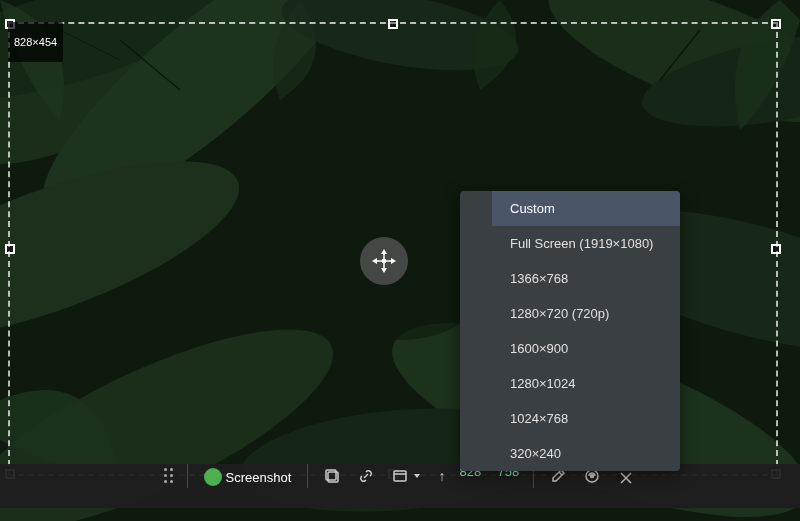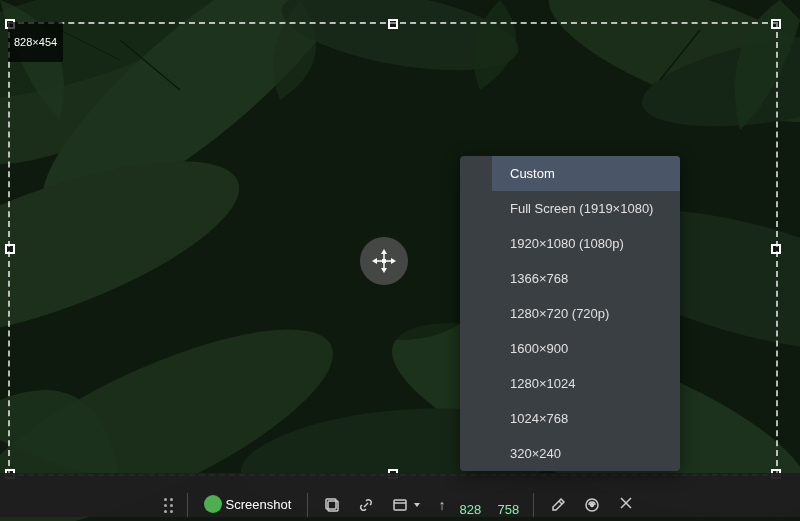--- a/index.html
+++ b/index.html
@@ -85,27 +85,27 @@
       display: flex;
       align-items: center;
       justify-content: center;
       color: white;
       font-size: 22px;
     }
 
     
     .toolbar {
       position: absolute;
-      bottom: 4px;
+      bottom: 13px;
       left: 0;
       right: 0;
       height: 44px;
       background: rgba(30,30,30,0.95);
       display: flex;
-      align-items: flex-end;
+      align-items: flex-start;
       justify-content: center;
       gap: 6px;
       padding: 0 12px;
     }
 
     .toolbar-item {
       display: flex;
       align-items: center;
       gap: 4px;
       color: white;
@@ -266,21 +266,20 @@
     <polygon points="26,14 21,11 21,17" fill="white"></polygon>
     <rect x="12" y="12" width="4" height="4" fill="white"></rect>
     <line x1="14" y1="7" x2="14" y2="21" stroke="white" stroke-width="1.5"></line>
     <line x1="7" y1="14" x2="21" y2="14" stroke="white" stroke-width="1.5"></line>
   </svg>
 </div>
 
 <div class="dropdown-menu">
   <div class="dropdown-item selected">Custom</div>
   <div class="dropdown-item">Full Screen (1919×1080)</div>
-  <div class="dropdown-item">1920×1080 (1080p)</div>
   <div class="dropdown-item">1366×768</div>
   <div class="dropdown-item">1280×720 (720p)</div>
   <div class="dropdown-item">1600×900</div>
   <div class="dropdown-item">1280×1024</div>
   <div class="dropdown-item">1024×768</div>
   <div class="dropdown-item">320×240</div>
 </div>
 
 <div class="toolbar">
 

